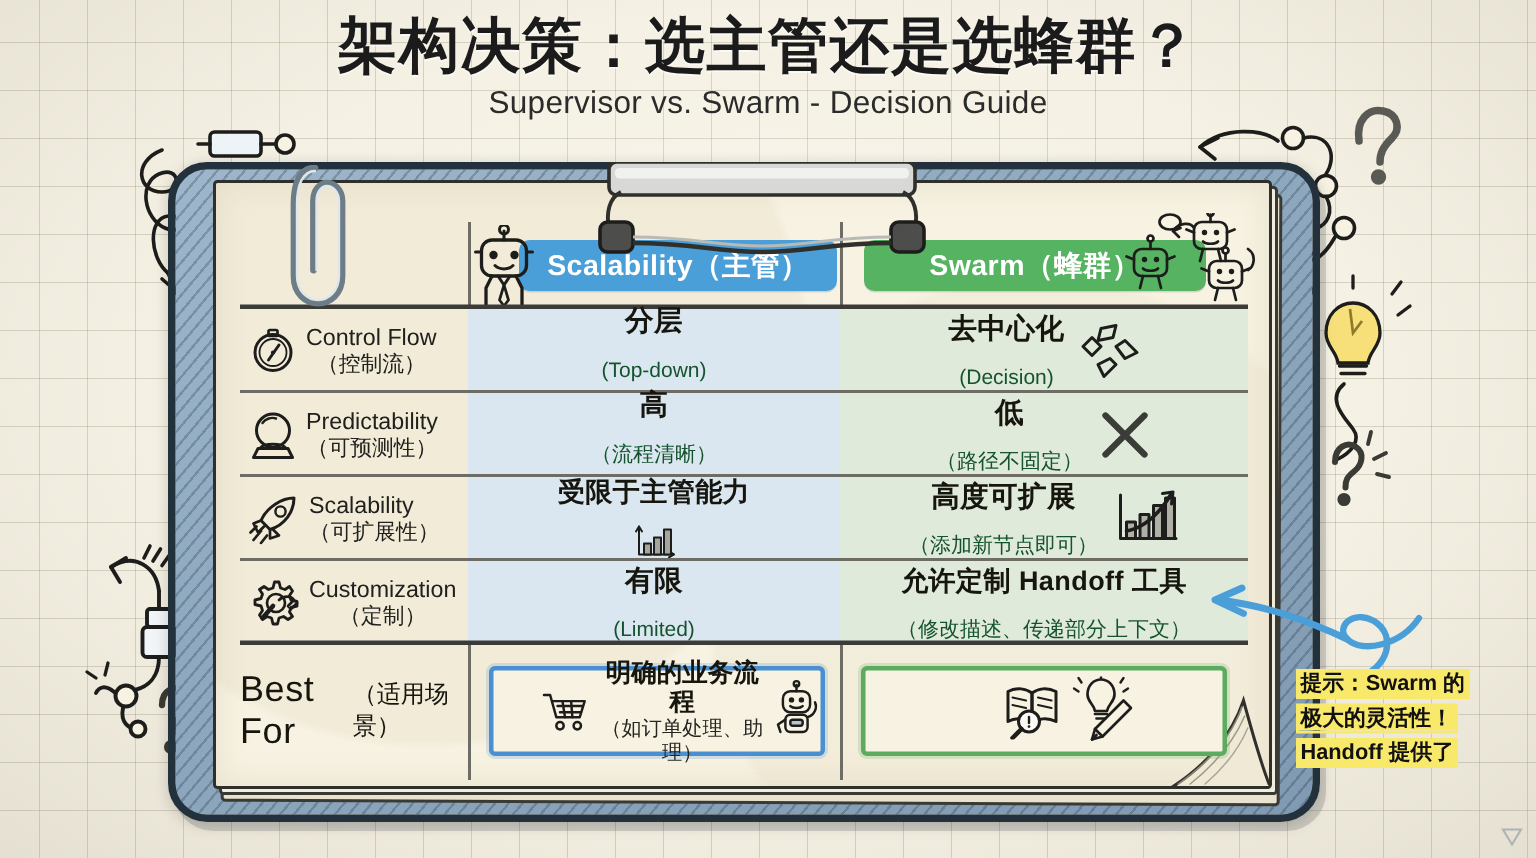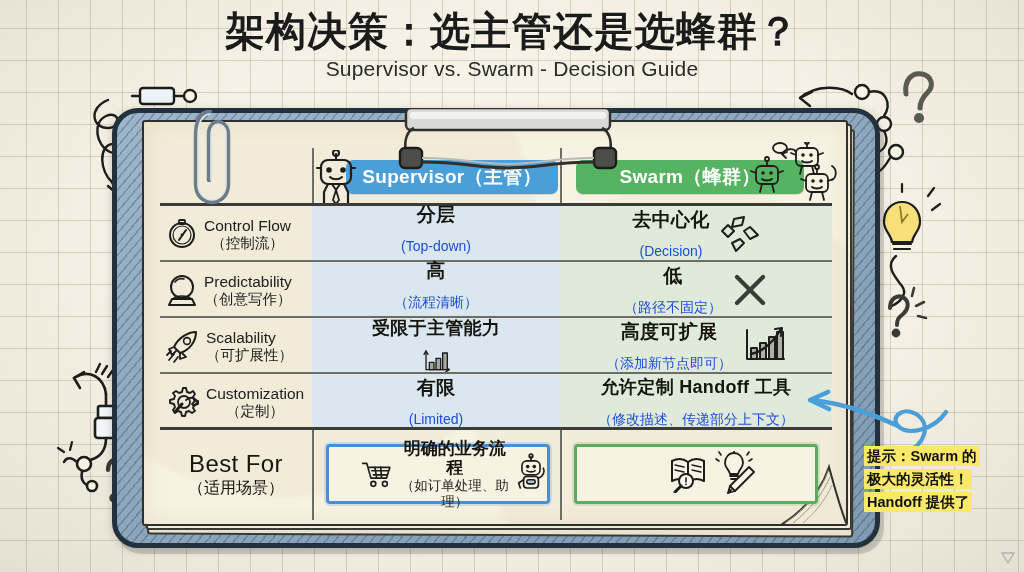--- a/index.html
+++ b/index.html
@@ -134,25 +134,25 @@
 
   
   .val-cell{
     height:100%; display:flex; align-items:center; justify-content:center;
     gap:10px; position:relative;
   }
   .val-cell.blue{ background:#dbe7f0;flex-direction:column; }
   .val-cell.green{ background:#dfeadb; }
   .val-txt{ text-align:center; line-height:1.15; }
   .v-main{ font-size:19px; color:#16160f; font-weight:bold; letter-spacing:.3px; }
-  .v-sub{ font-size:14px; color:#1d4ed8; margin-top:13px; }
+  .v-sub{ font-size:14px; color:#14532d; margin-top:13px; }
   .v-main.sm{ font-size:18px; }
 
   
-  .bf-label{ display:flex; flex-direction:column; align-items:center; justify-content:center; height:100%; }
+  .bf-label{ display:flex; flex-direction:row; align-items:center; justify-content:center; height:100%; }
   .bf-en{ font-size:24px; color:#16160f; letter-spacing:.4px; }
   .bf-zh{ font-size:16px; color:#16160f; }
   .bf-box{
     display:flex; align-items:center; justify-content:center; gap:7px;
     height:60px; margin:14px 10px 0 14px;
     border-radius:4px; background:#f7f2e2;padding-left:32px;
   }
   #bf-sup-box{ border:3px solid #4a8fd0; width:224px; box-shadow:0 0 0 2px rgba(74,143,208,.20); }
   #bf-swa-box{ border:3px solid #5cab5f; width:244px; box-shadow:0 0 0 2px rgba(92,171,95,.20); }
   .bf-txt{ text-align:center; line-height:1.16; }
@@ -301,21 +301,21 @@
         <circle cx="28" cy="3" r="3" fill="#f7f2e2" class="svg-ink" stroke-width="2"></circle>
         <rect x="13" y="10" width="30" height="24" rx="7" fill="#fff" class="svg-ink" stroke-width="2.2"></rect>
         <circle cx="21" cy="20" r="2.8" fill="#1d1d1b"></circle>
           <circle cx="35" cy="20" r="2.8" fill="#1d1d1b"></circle>
         <path d="M22,27 C25,30 31,30 34,27" class="svg-ink" stroke-width="2"></path>
         <path d="M9,18 L13,18 M43,18 L47,18" class="svg-ink" stroke-width="2"></path>
         <path d="M20,34 L16,42 L16,56 M36,34 L40,42 L40,56" fill="#fff" class="svg-ink" stroke-width="2.2"></path>
         <path d="M24,34 L28,40 L32,34" fill="#fff" class="svg-ink" stroke-width="2"></path>
         <path d="M28,40 L25,50 L28,54 L31,50 Z" fill="#b9c3cc" class="svg-ink" stroke-width="1.8"></path>
       </svg>
-      <div class="pill" id="pill-sup">Supervisor（主管）</div>
+      <div class="pill" id="pill-sup">Scalability（主管）</div>
     </div>
     <div class="c-swa hdr-cell">
       <div class="pill" id="pill-swa">Swarm（蜂群）</div>
       <svg style="position:absolute;right:-14px;top:-6px" width="98" height="62" viewBox="0 0 98 62">
         <g class="svg-ink" stroke-width="1.8" fill="#fff">
           <rect x="8" y="24" width="22" height="18" rx="5"></rect>
           <circle cx="15" cy="31" r="1.8" fill="#1d1d1b" stroke="none"></circle>
             <circle cx="23" cy="31" r="1.8" fill="#1d1d1b" stroke="none"></circle>
           <path d="M14,37 C16,39 22,39 24,37" fill="none"></path>
           <path d="M19,24 L19,19" fill="none"></path>
@@ -409,21 +409,21 @@
     <div class="c-label">
       <div class="lab-wrap">
         <svg width="32" height="34" viewBox="0 0 32 34">
           <circle cx="16" cy="14" r="11" fill="#f2f6f8" class="svg-ink" stroke-width="2"></circle>
           <path d="M9,9 C11,6 15,5 18,6" class="svg-ink" stroke-width="1.6"></path>
           <path d="M6,26 L26,26 L29,32 L3,32 Z" fill="#e4ded0" class="svg-ink" stroke-width="2"></path>
           <path d="M7,26 C10,22 22,22 25,26" class="svg-ink" stroke-width="1.6" fill="none"></path>
         </svg>
         <div class="lab-text">
           <div class="lab-en">Predictability</div>
-          <div class="lab-zh">（创意写作）</div>
+          <div class="lab-zh">（可预测性）</div>
         </div>
       </div>
     </div>
     <div class="c-sup">
       <div class="val-cell blue">
         <div class="val-txt">
           <div class="v-main">高</div>
           <div class="v-sub">（流程清晰）</div>
         </div>
         <svg width="40" height="34" viewBox="0 0 40 34">

